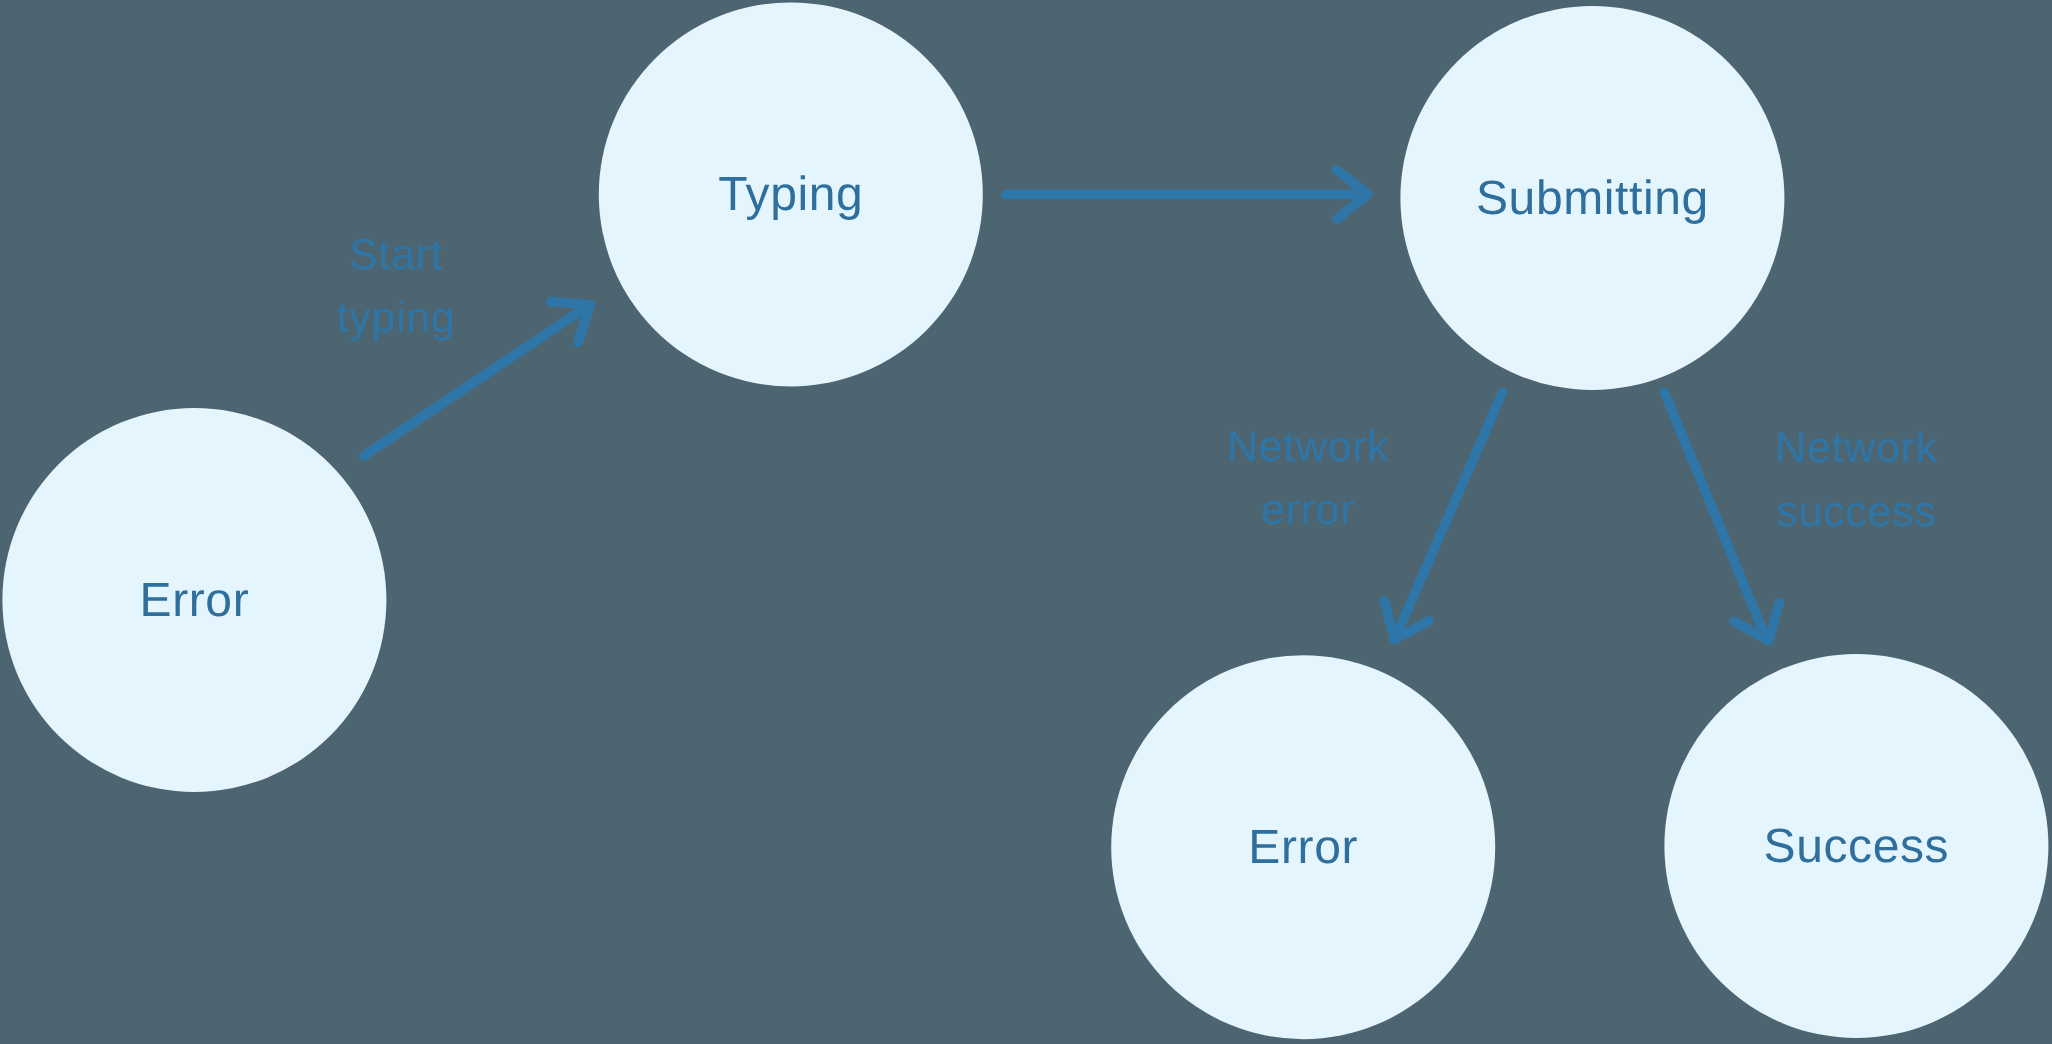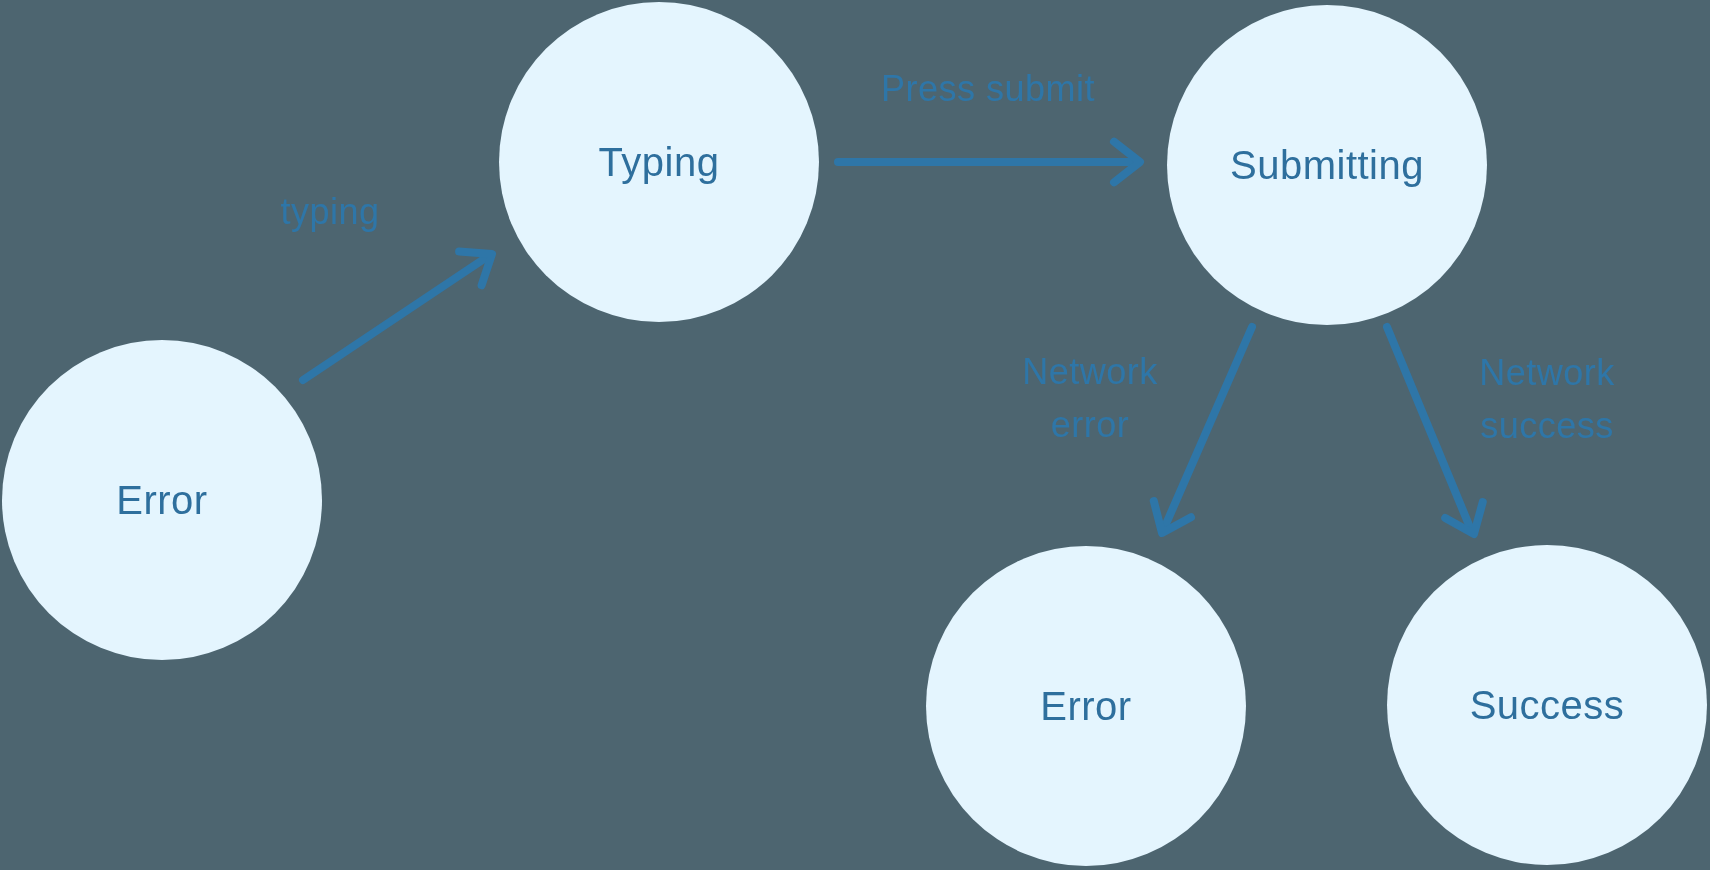--- a/index.html
+++ b/index.html
@@ -111,26 +111,24 @@
 
   <div class="node" id="node-error">
     <span class="node-label">Error</span>
   </div>
 
   <div class="node" id="node-success">
     <span class="node-label">Success</span>
   </div>
 
   <div class="edge-label" id="label-start-typing">
+    <div>Start</div>
     <div>typing</div>
   </div>
 
-  <div class="edge-label" id="label-press-submit">
-    <div>Press submit</div>
-  </div>
 
   <div class="edge-label" id="label-network-error">
     <div>Network</div>
     <div>error</div>
   </div>
 
   <div class="edge-label" id="label-network-success">
     <div>Network</div>
     <div>success</div>
   </div>

